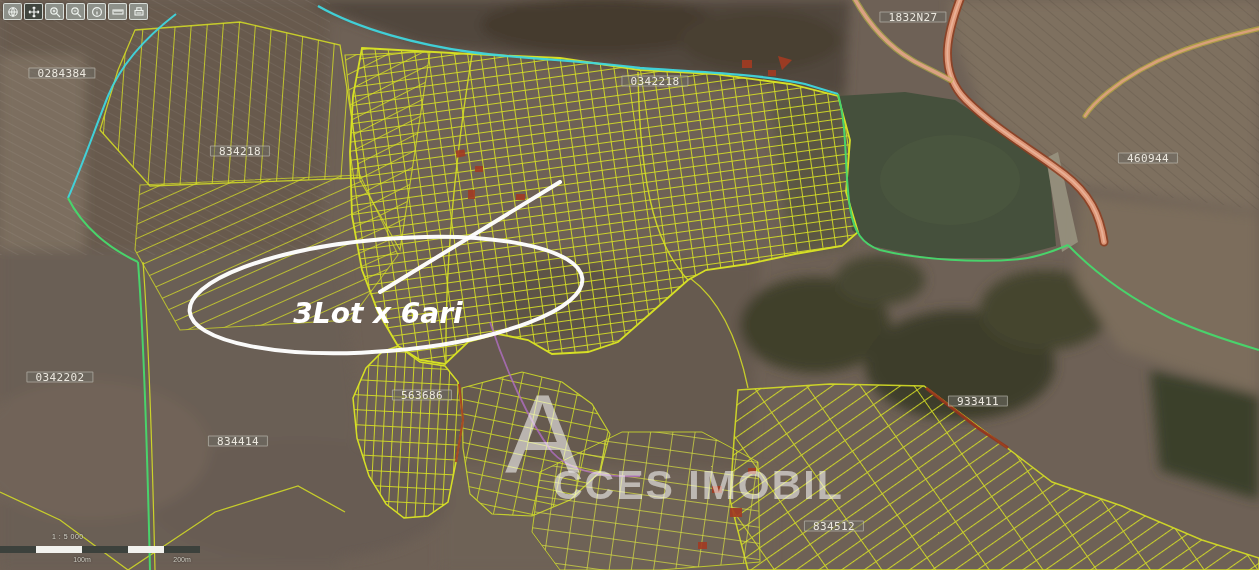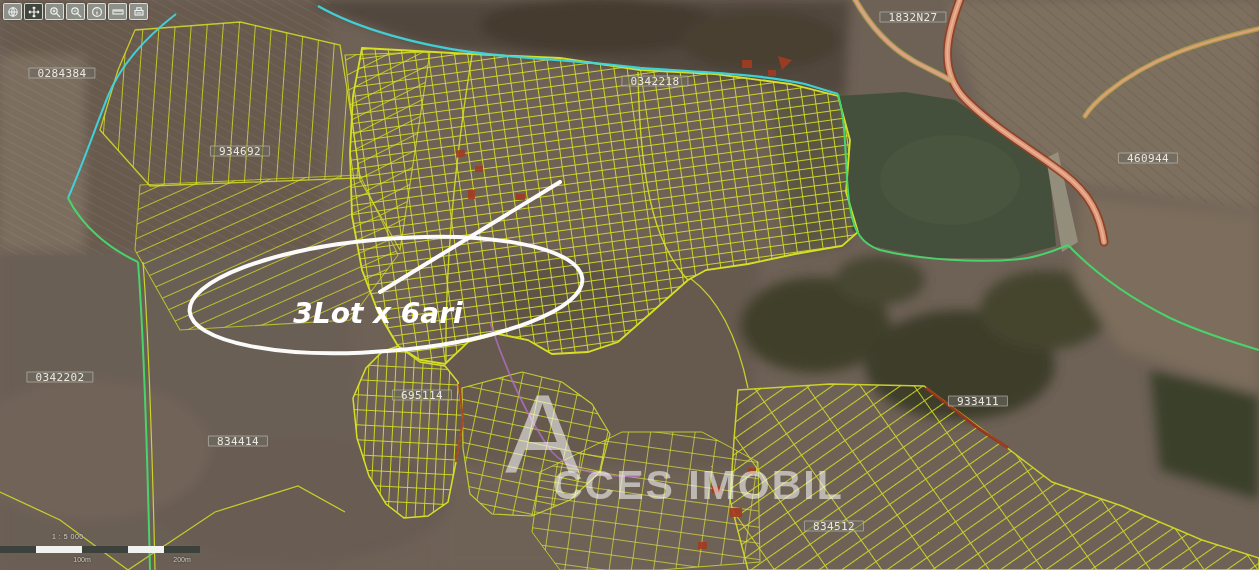--- a/index.html
+++ b/index.html
@@ -223,28 +223,28 @@
           <svg width="12" height="12" viewBox="0 0 12 12" fill="none" stroke="#eef2ee" stroke-width="1.1">
             <rect x="2" y="4.5" width="8" height="4.5"></rect>
             <rect x="3.8" y="1.8" width="4.4" height="2.7"></rect>
             <path d="M3.5 7H8.5"></path>
           </svg>
         </span>
     </button>
   </div>
 
   <span class="plabel" style="left:62px;top:73px">0284384</span>
-  <span class="plabel" style="left:240px;top:151px">934692</span>
+  <span class="plabel" style="left:240px;top:151px">834218</span>
   <span class="plabel" style="left:655px;top:81px">0342218</span>
   <span class="plabel" style="left:913px;top:17px">1832N27</span>
   <span class="plabel" style="left:1148px;top:158px">460944</span>
   <span class="plabel" style="left:978px;top:401px">933411</span>
   <span class="plabel" style="left:60px;top:377px">0342202</span>
   <span class="plabel" style="left:238px;top:441px">834414</span>
-  <span class="plabel" style="left:422px;top:395px">695114</span>
+  <span class="plabel" style="left:422px;top:395px">563686</span>
   <span class="plabel" style="left:834px;top:526px">834512</span>
 
   <div class="wm wm-a">A</div>
   <div class="wm wm-rest">CCES IMOBIL</div>
 
   <div class="scalebar">
     <div class="sb-ratio">1 : 5 000</div>
     <div class="sb-bar">
       <div class="sb-seg sb-d" style="width:36px"></div>
       <div class="sb-seg sb-w" style="width:46px"></div>

